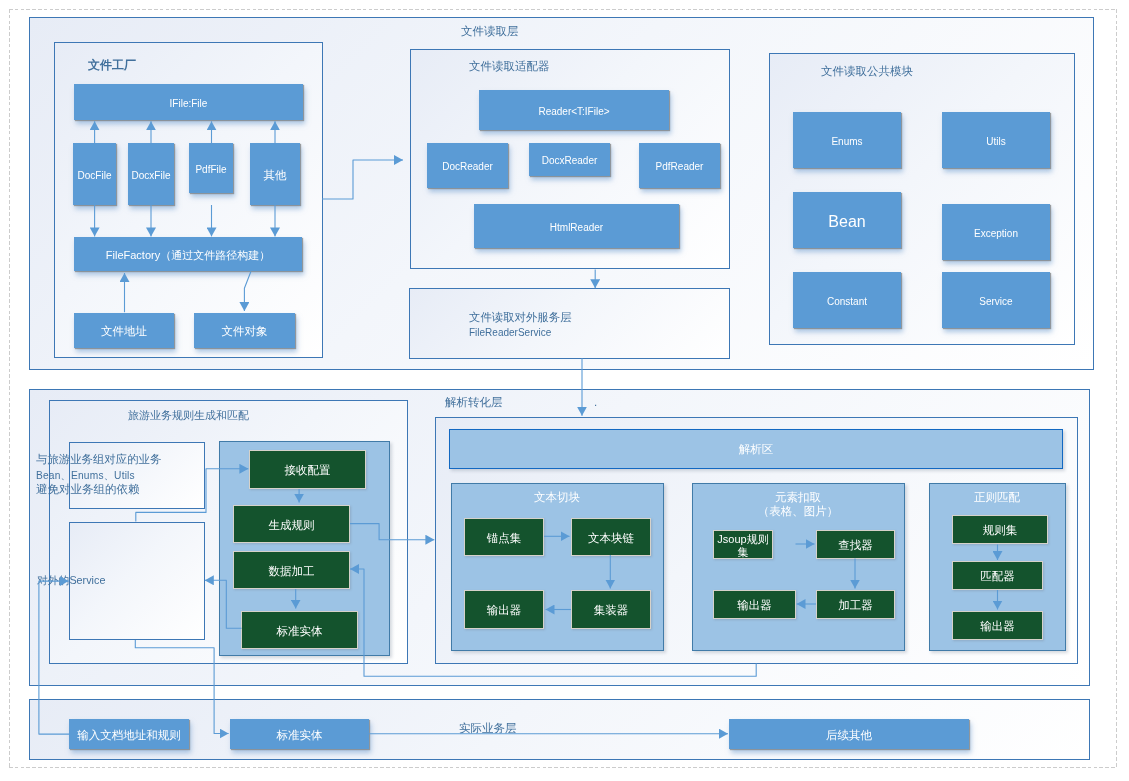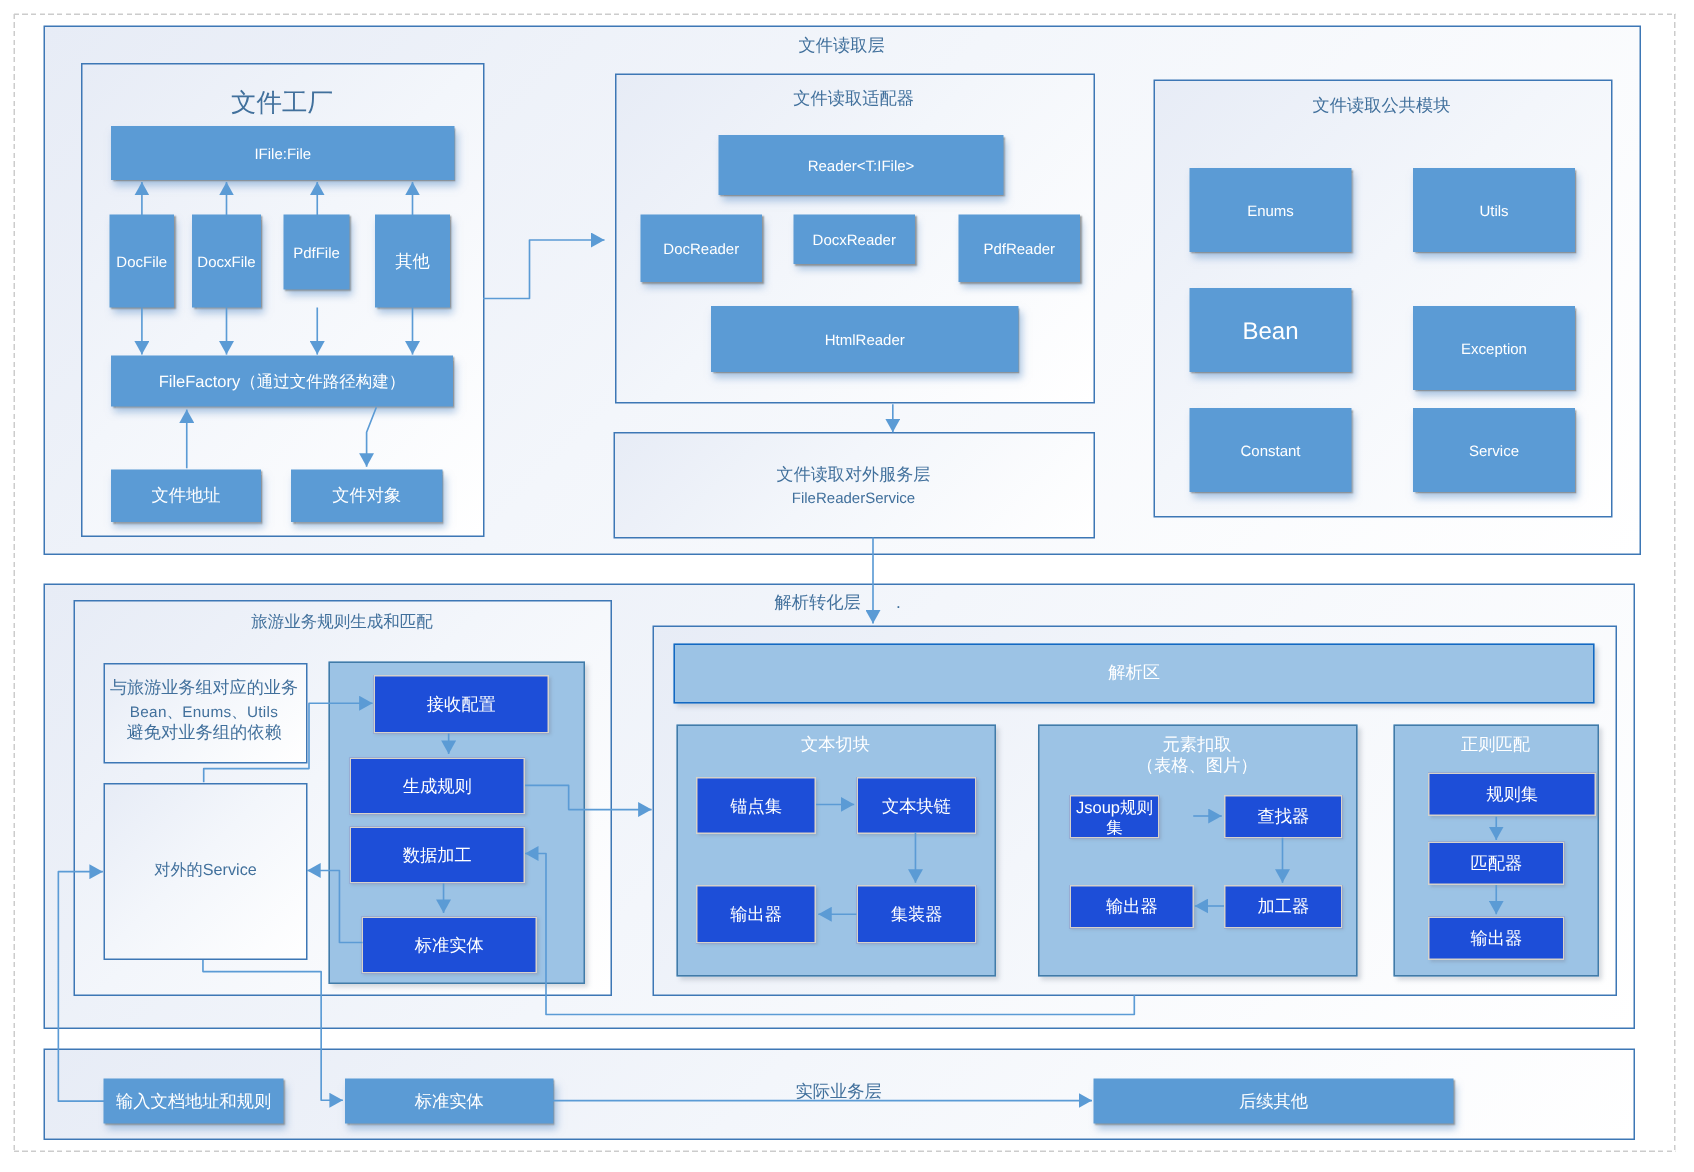--- a/index.html
+++ b/index.html
@@ -11,28 +11,28 @@
     background-image:
       repeating-linear-gradient(to right,#cccccc 0,#cccccc 3.6px,transparent 3.6px,transparent 5.8px),
       repeating-linear-gradient(to right,#cccccc 0,#cccccc 3.6px,transparent 3.6px,transparent 5.8px),
       repeating-linear-gradient(to bottom,#cccccc 0,#cccccc 3.6px,transparent 3.6px,transparent 5.8px),
       repeating-linear-gradient(to bottom,#cccccc 0,#cccccc 3.6px,transparent 3.6px,transparent 5.8px);
     background-size:100% 1px,100% 1px,1px 100%,1px 100%;
     background-position:0 0,0 100%,0 0,100% 0;
     background-repeat:no-repeat;}
   .grp{position:absolute;box-sizing:border-box;border:1px solid #3d77b5;}
   .grp-fill{background:linear-gradient(135deg,#e7ecf6 0%,#f3f6fb 45%,#ffffff 100%);}
-  .lbl{position:absolute;color:#41709c;font-weight:400;text-align:center;
+  .lbl{position:absolute;color:#41709c;font-weight:400;text-align:left;
        white-space:nowrap;line-height:1.25;}
   .box{position:absolute;box-sizing:border-box;background:#5b9bd5;color:#fff;
        display:flex;align-items:center;justify-content:center;text-align:center;
        padding-top:3px;
        font-weight:400;line-height:1.2;
        box-shadow:1px 1px 1px rgba(125,128,130,0.75), 2px 4px 5px rgba(110,155,205,0.55);}
-  .box2{position:absolute;box-sizing:border-box;background:#1d4ed8;color:#fff;
+  .box2{position:absolute;box-sizing:border-box;background:#14532d;color:#fff;
        border:1px solid #d6d2ca;
        display:flex;align-items:center;justify-content:center;text-align:center;
        padding-top:3px;
        font-weight:400;line-height:1.2;box-shadow:1px 1px 2px rgba(120,130,145,0.35);}
   .panel{position:absolute;box-sizing:border-box;background:#9cc3e5;
          border:1px solid #417ba8;box-shadow:2px 2px 3px rgba(120,132,150,0.30);}
   .panel-accent{border:1.5px solid #1268c2;}
   .panel-lbl{position:absolute;color:#ffffff;font-weight:400;text-align:center;
              white-space:nowrap;line-height:1.3;}
   svg.conn{position:absolute;left:0;top:0;width:1129px;height:781px;
@@ -42,21 +42,21 @@
 <body>
 
 <div id="stage">
 
   <div class="dash" style="left:9px;top:9px;width:1108px;height:759px;"></div>
 
   <div class="grp grp-fill" style="left:29px;top:17px;width:1065px;height:353px;"></div>
   <div class="lbl" style="left:461.0px;top:24px;width:200px;font-size:11.5px;">文件读取层</div>
 
   <div class="grp grp-fill" style="left:54px;top:42px;width:269px;height:316px;"></div>
-  <div class="lbl" style="left:88.0px;top:58px;width:200px;font-size:17px;">文件工厂</div>
+  <div class="lbl" style="left:88.0px;top:58px;width:200px;font-size:12px;font-weight:bold;">文件工厂</div>
 
   <div class="box" style="left:74px;top:84px;width:229px;height:36px;font-size:10px;">IFile:File</div>
 
   <div class="box" style="left:73px;top:143px;width:43px;height:62px;font-size:10px;">DocFile</div>
   <div class="box" style="left:128px;top:143px;width:46px;height:62px;font-size:10px;">DocxFile</div>
   <div class="box" style="left:189px;top:143px;width:44px;height:50px;font-size:10px;">PdfFile</div>
   <div class="box" style="left:250px;top:143px;width:50px;height:62px;font-size:11.5px;">其他</div>
 
   <div class="box" style="left:74px;top:237px;width:228px;height:34px;font-size:11px;">FileFactory（通过文件路径构建）</div>
 
@@ -121,21 +121,21 @@
   <div class="panel" style="left:692px;top:483px;width:213px;height:168px;"></div>
   <div class="panel-lbl" style="left:698.0px;top:490px;width:200px;font-size:11.5px;">元素扣取</div>
   <div class="panel-lbl" style="left:698.0px;top:504px;width:200px;font-size:11.5px;">（表格、图片）</div>
   <div class="box2" style="left:713px;top:530px;width:60px;height:29px;font-size:11px;">Jsoup规则集</div>
   <div class="box2" style="left:816px;top:530px;width:79px;height:29px;font-size:11.5px;">查找器</div>
   <div class="box2" style="left:713px;top:590px;width:83px;height:29px;font-size:11.5px;">输出器</div>
   <div class="box2" style="left:816px;top:590px;width:79px;height:29px;font-size:11.5px;">加工器</div>
 
   <div class="panel" style="left:929px;top:483px;width:137px;height:168px;"></div>
   <div class="panel-lbl" style="left:897.0px;top:490px;width:200px;font-size:11.5px;">正则匹配</div>
-  <div class="box2" style="left:952px;top:515px;width:112px;height:29px;font-size:11.5px;">规则集</div>
+  <div class="box2" style="left:952px;top:515px;width:96px;height:29px;font-size:11.5px;">规则集</div>
   <div class="box2" style="left:952px;top:561px;width:91px;height:29px;font-size:11.5px;">匹配器</div>
   <div class="box2" style="left:952px;top:611px;width:91px;height:29px;font-size:11.5px;">输出器</div>
 
   <div class="grp grp-fill" style="left:29px;top:699px;width:1061px;height:61px;"></div>
   <div class="lbl" style="left:459.0px;top:709px;width:200px;font-size:11.5px;margin-top:12px;">实际业务层</div>
   <div class="box" style="left:69px;top:719px;width:120px;height:30px;font-size:11.5px;">输入文档地址和规则</div>
   <div class="box" style="left:230px;top:719px;width:139px;height:30px;font-size:11.5px;">标准实体</div>
   <div class="box" style="left:729px;top:719px;width:240px;height:30px;font-size:11.5px;">后续其他</div>
 
   <svg class="conn" viewBox="0 0 1129 781">

